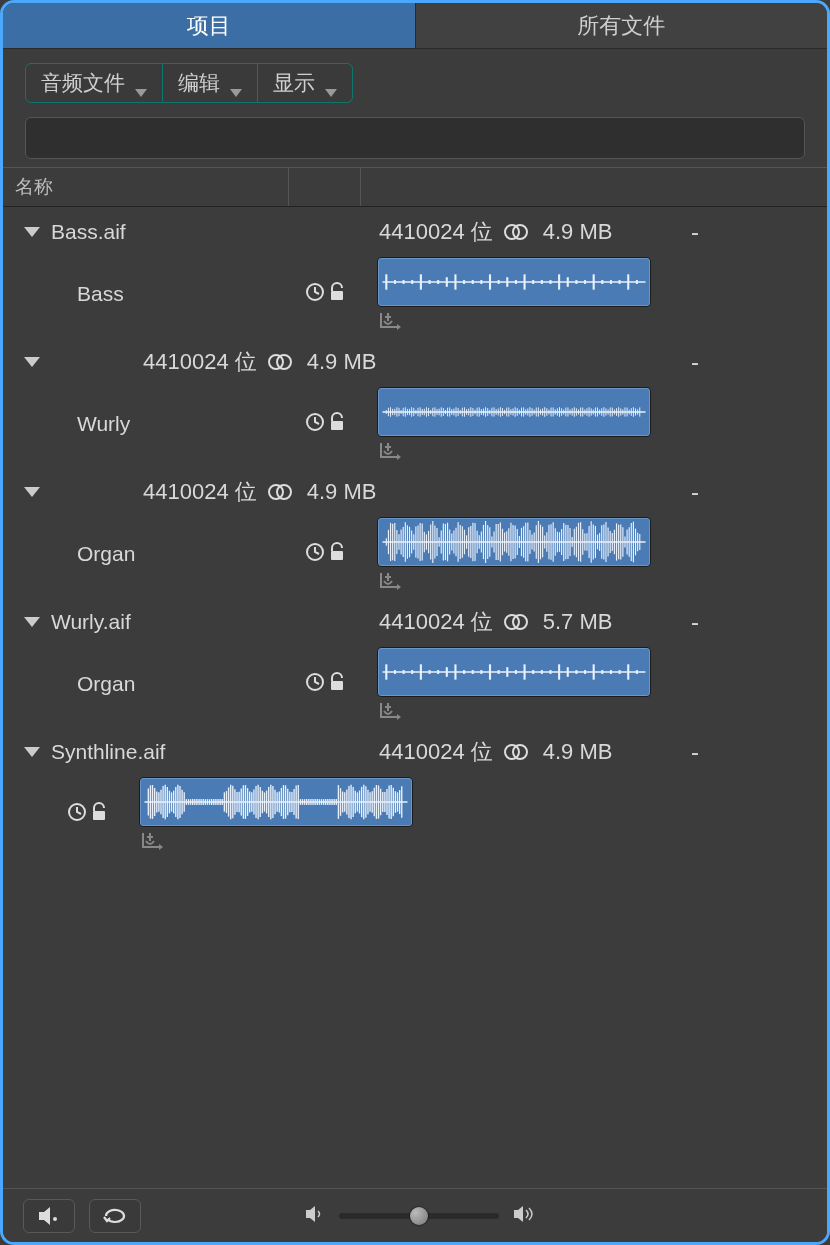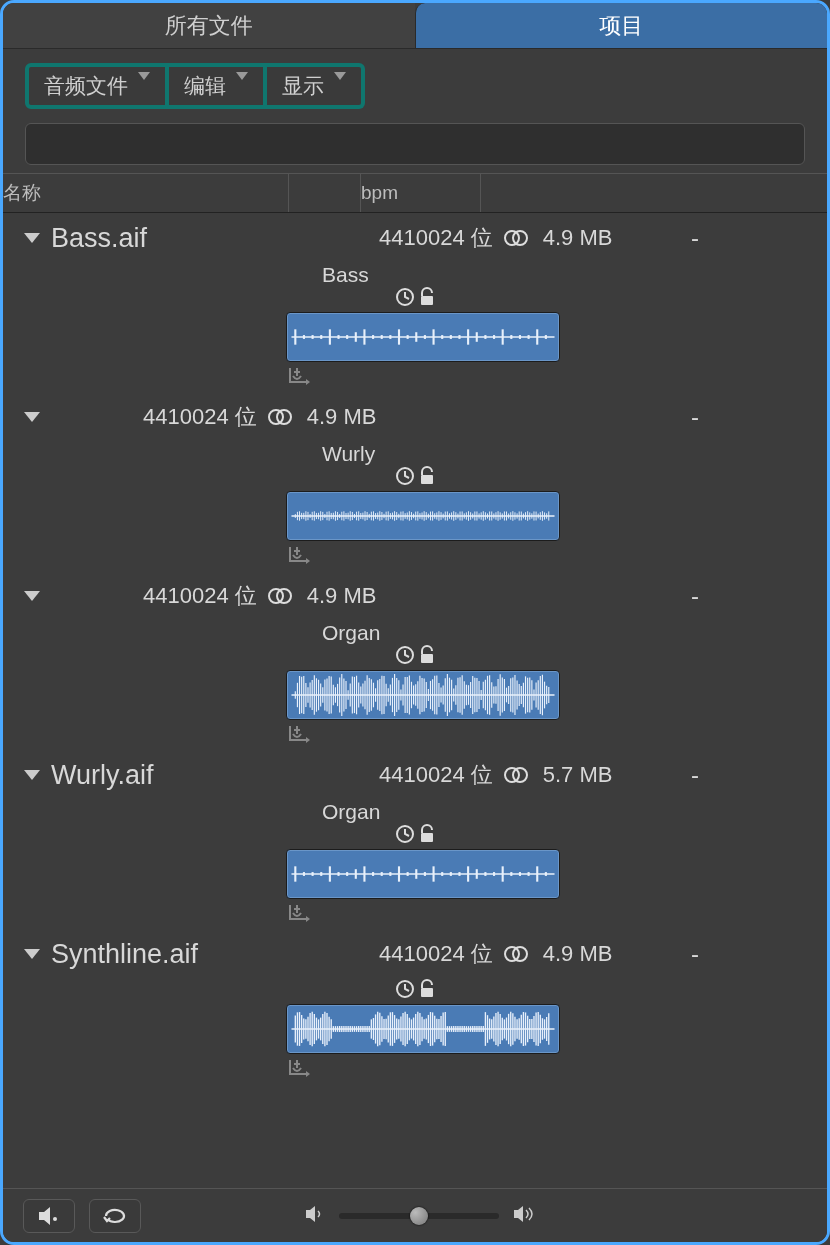--- a/index.html
+++ b/index.html
@@ -21,57 +21,57 @@
     flex: 1; display: flex; align-items: center; justify-content: center;
     background: #414141; color: #cfcfcf; font-size: 22px;
     border-bottom: 1px solid #2a2a2a;
   }
   .tab.active { background: #3b6ea5; color: #fff; border-top-left-radius: 10px; }
   .tab + .tab { border-left: 1px solid #2a2a2a; border-top-right-radius: 10px;}
   
   .toolbar { padding: 14px 22px 8px; background: #3c3c3c; }
   .menus { display: flex; gap: 0; }
   .menu-btn {
-    display: flex; align-items: flex-start; gap: 10px;
+    display: flex; align-items: flex-end; gap: 10px;
     padding: 5px 15px; background: #3a3a3a;
-    border: 4px solid #0f766e; color: #d0d0d0;
+    border: 1px solid #0f766e; color: #d0d0d0;
     font-size: 21px; cursor: pointer;
   }
   .menu-btn + .menu-btn { border-left: none; font-family: Liberation Serif, serif; }
   .menu-btn:first-child { border-top-left-radius: 6px; border-bottom-left-radius: 6px;}
   .menu-btn:last-child  { border-top-right-radius: 6px; border-bottom-right-radius: 6px;}
   .chev { width: 0; height: 0; border-left: 6px solid transparent; border-right: 6px solid transparent; border-top: 8px solid #9a9a9a; display:inline-block;}
   .search {
     margin-top: 14px; width: 100%; height: 42px;
     background: #2f2f2f; border: 1px solid #555; border-radius: 6px;
     padding: 0 12px; color: #ddd; font-size: 18px; outline: none;
   }
   
   .cols { display: flex; height: 40px; border-top: 1px solid #555; border-bottom: 1px solid #222; background:#3c3c3c;}
-  .cols > div { display: flex; align-items: center; padding: 0 0; border-right: 1px solid #555; color:#bdbdbd; font-size:19px;}
+  .cols > div { display: flex; align-items: center; padding: 0 12px; border-right: 1px solid #555; color:#bdbdbd; font-size:19px;}
   .col-name { width: 286px; }
   .col-icons { width: 72px; padding:0;}
   .col-info { flex: 1; }
   .col-bpm  { width: 120px; }
   .cols > div:last-child { width: 30px; border-right:none;}
   
   .list { flex: 1; overflow-y: auto; background: #3c3c3c; }
   .file { }
   .file-head { display: flex; align-items: center; height: 50px; }
   .disclosure { width: 18px; margin:0 10px 0 20px; display:flex;align-items:center;justify-content:center;}
   .tri-down { width:0;height:0;border-left:8px solid transparent;border-right:8px solid transparent;border-top:10px solid #ccc;}
-  .fname { width: 236px; color:#d8d8d8; font-size:27px;}
+  .fname { width: 236px; color:#d8d8d8; font-size:21px;}
   .icons-col { width:72px;}
   .info-col { flex:1; display:flex; align-items:center; color:#d8d8d8; font-size:22px;}
   .info-col .spec { margin-left:20px;}
   .info-col .stereo { margin: 0 14px 0 10px; display:inline-flex;}
   .info-col .size { }
   .bpm-col { width:120px; padding-left:14px; color:#d8d8d8; font-size:24px;}
   .pad-col { width:30px; }
-  .region { display: flex; align-items: center; padding: 0 0 6px 0; flex-direction: column; }
+  .region { display: flex; align-items: center; padding: 0 0 6px 0; }
   .region .spacer1 { width: 48px; }
   .region .rname { width: 238px; padding-left: 26px; color:#d8d8d8; font-size:21px;}
   .region .icons { width: 72px; display:flex; align-items:center; justify-content:center; gap:4px;}
   .region .wave-wrap { flex:1; display:flex; flex-direction:column; align-items:flex-start; padding-left:16px;}
   .region .bpm-col { width:120px; }
   .region .pad-col { width:30px; }
   .wave {
     width: 274px; height: 50px; background:#4a7bb5;
     border:1px solid #1c1c1c; border-radius:4px; position:relative;
     display:flex; align-items:center; justify-content:center;
@@ -98,22 +98,22 @@
     position:absolute; top:50%; left:50%; transform:translate(-50%,-50%);
     width:18px; height:18px; border-radius:50%;
     background: radial-gradient(circle at 30% 30%, #bbb, #777);
     box-shadow: 0 0 2px #000;
   }
 </style>
 </head>
 <body>
 
 <div class="tabs">
+  <div class="tab active">项目</div>
   <div class="tab">所有文件</div>
-  <div class="tab active">项目</div>
 </div>
 
 <div class="toolbar">
   <div class="menus">
     <button class="menu-btn">
       <span>音频文件</span>
       <span class="chev"></span>
     </button>
     <button class="menu-btn">
       <span>编辑</span>
@@ -123,21 +123,20 @@
       <span>显示</span>
       <span class="chev"></span>
     </button>
   </div>
   <input class="search" placeholder="" style="">
 </div>
 
 <div class="cols">
   <div class="col-name">名称</div>
   <div class="col-icons"></div>
-  <div class="col-bpm">bpm</div>
   <div></div>
 </div>
 
 <div class="list" id="list">
     <div class="file">
       <div class="file-head">
         <span class="disclosure">
           <span class="tri-down"></span>
         </span>
         <span class="fname">Bass.aif</span>

